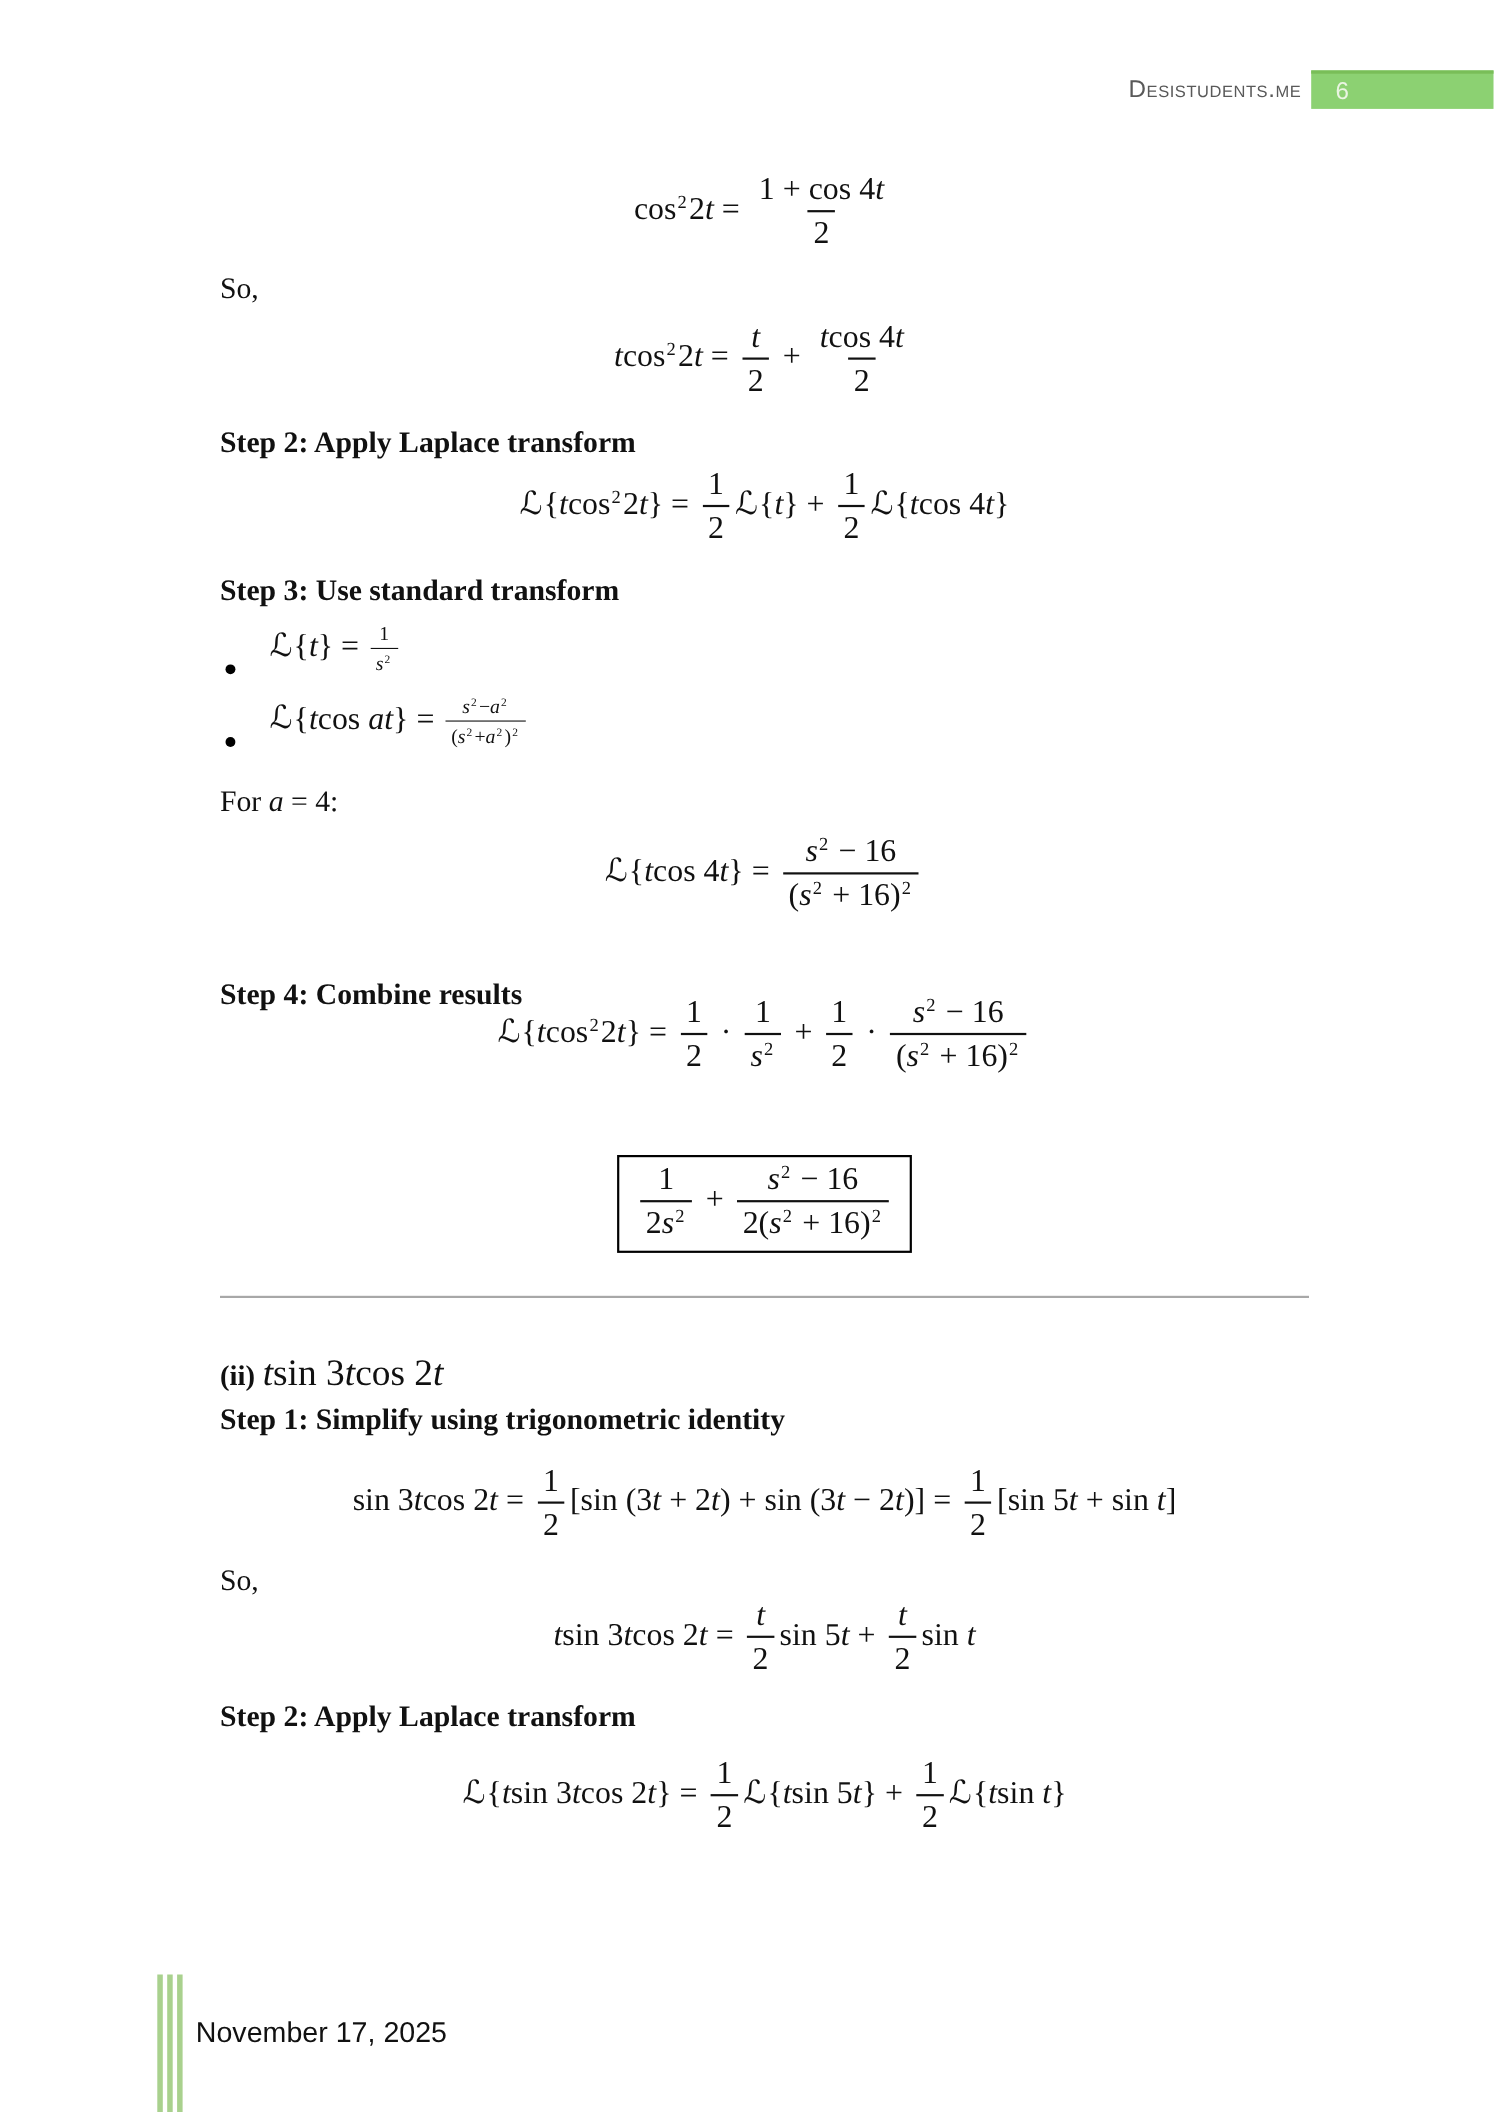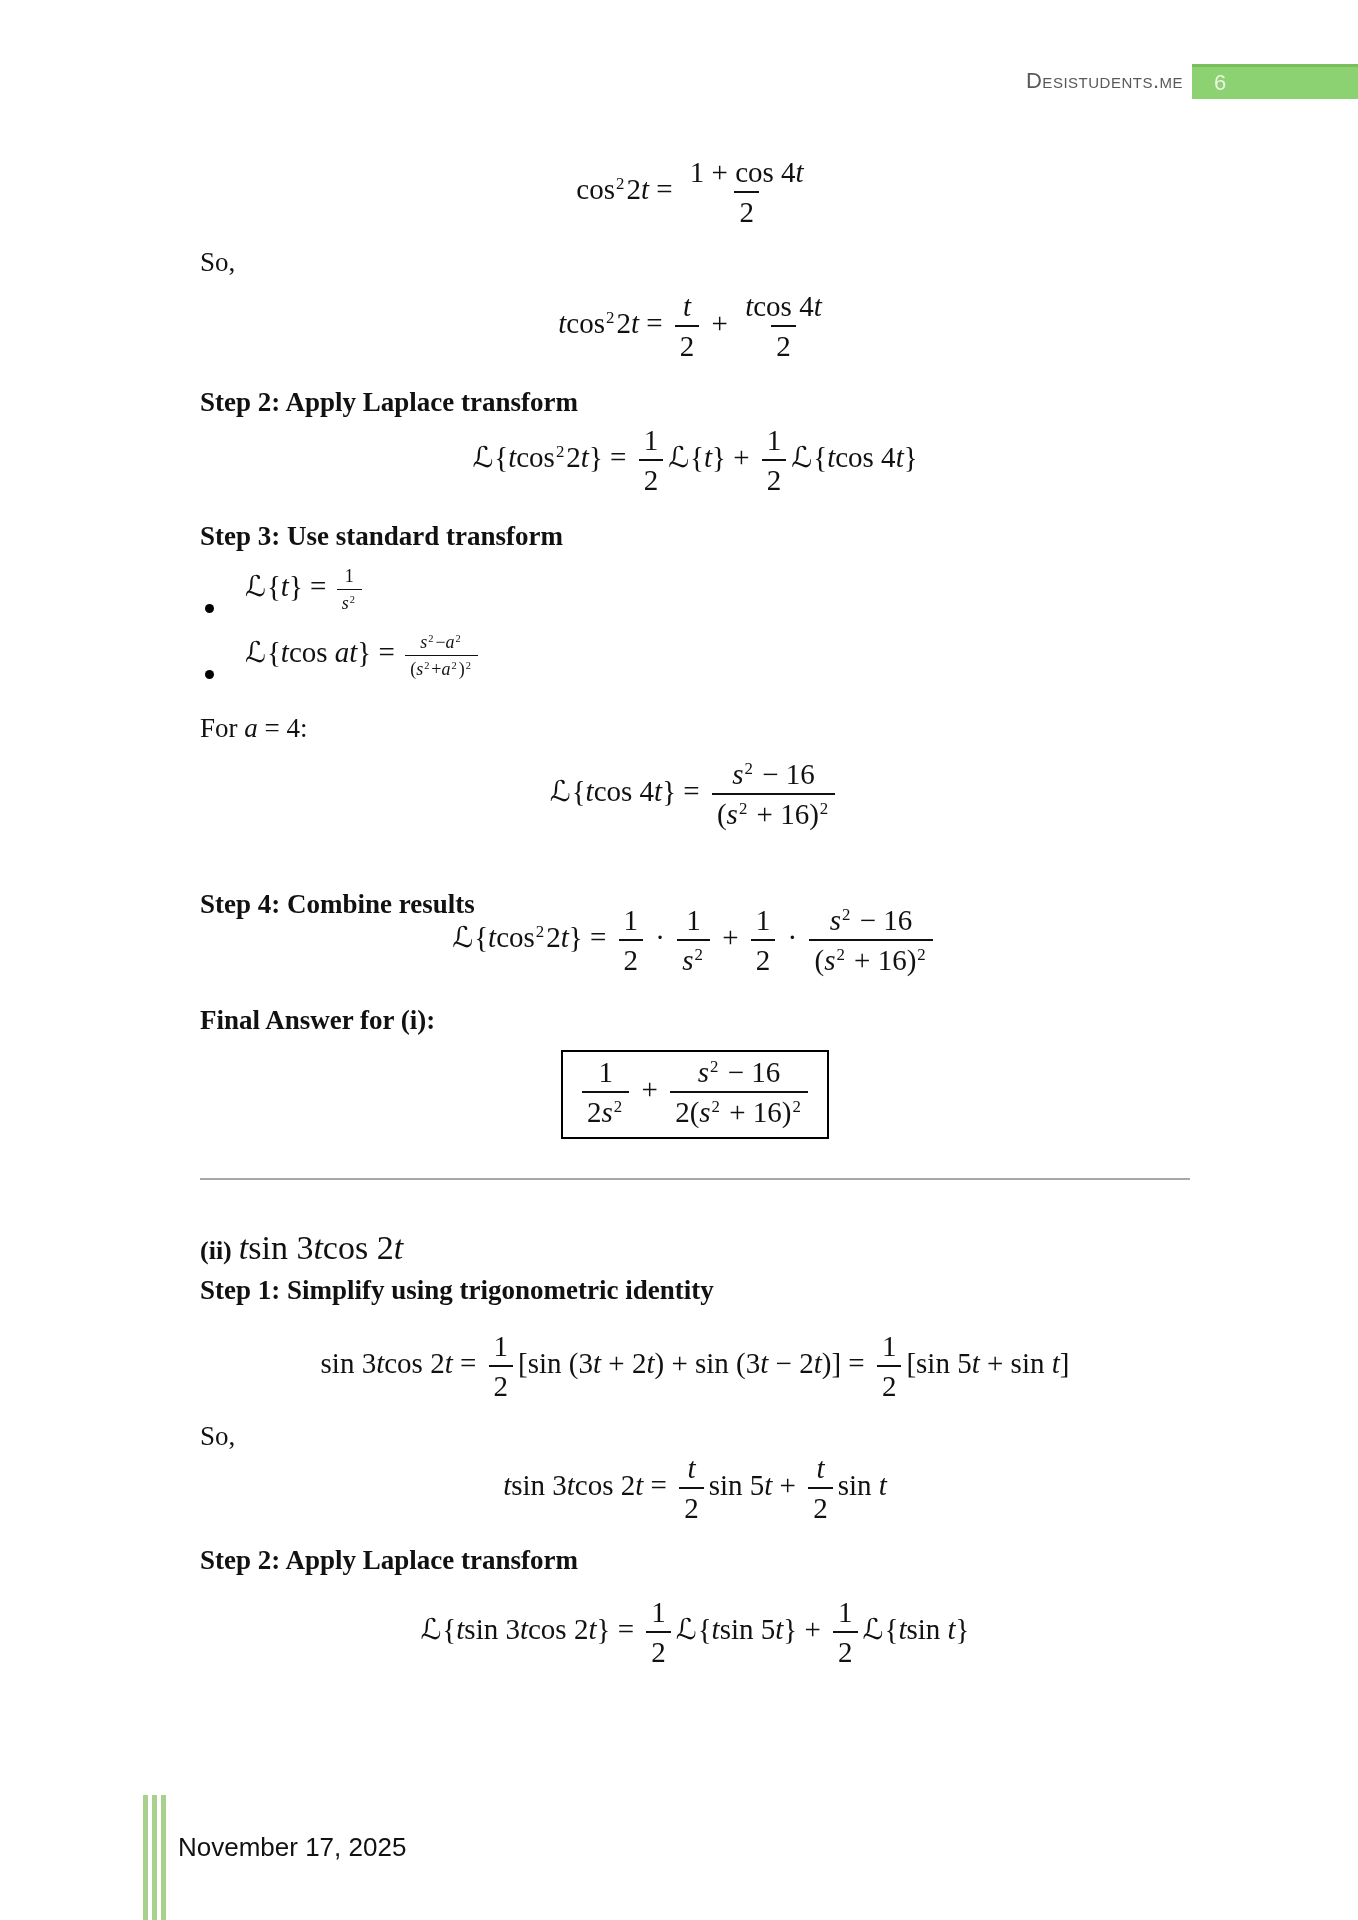--- a/index.html
+++ b/index.html
@@ -124,21 +124,20 @@
           <span class="mden"><span class="m-it">s</span><span class="m-sup">2</span></span>
         </span><span class="m-rel"> + </span><span class="mfrac">
           <span class="mnum"><span class="m-rm">1</span></span>
           <span class="mden"><span class="m-rm">2</span></span>
         </span><span class="m-rm"> · </span><span class="mfrac">
           <span class="mnum"><span class="m-it">s</span><span class="m-sup">2</span><span class="m-rm"> − 16</span></span>
           <span class="mden"><span class="m-rm">(</span><span class="m-it">s</span><span class="m-sup">2</span><span class="m-rm"> + 16)</span><span class="m-sup">2</span></span>
         </span></span>
   </div>
 
-  <div class="line heading" style="top:1004px">Final Answer for (i):</div>
 
   <div class="eq" style="top:1050px">
     <span class="answer-box">
       <span class="math-line"><span class="mfrac">
             <span class="mnum"><span class="m-rm">1</span></span>
             <span class="mden"><span class="m-rm">2</span><span class="m-it">s</span><span class="m-sup">2</span></span>
           </span><span class="m-rel"> + </span><span class="mfrac">
             <span class="mnum"><span class="m-it">s</span><span class="m-sup">2</span><span class="m-rm"> − 16</span></span>
             <span class="mden"><span class="m-rm">2(</span><span class="m-it">s</span><span class="m-sup">2</span><span class="m-rm"> + 16)</span><span class="m-sup">2</span></span>
           </span></span>

